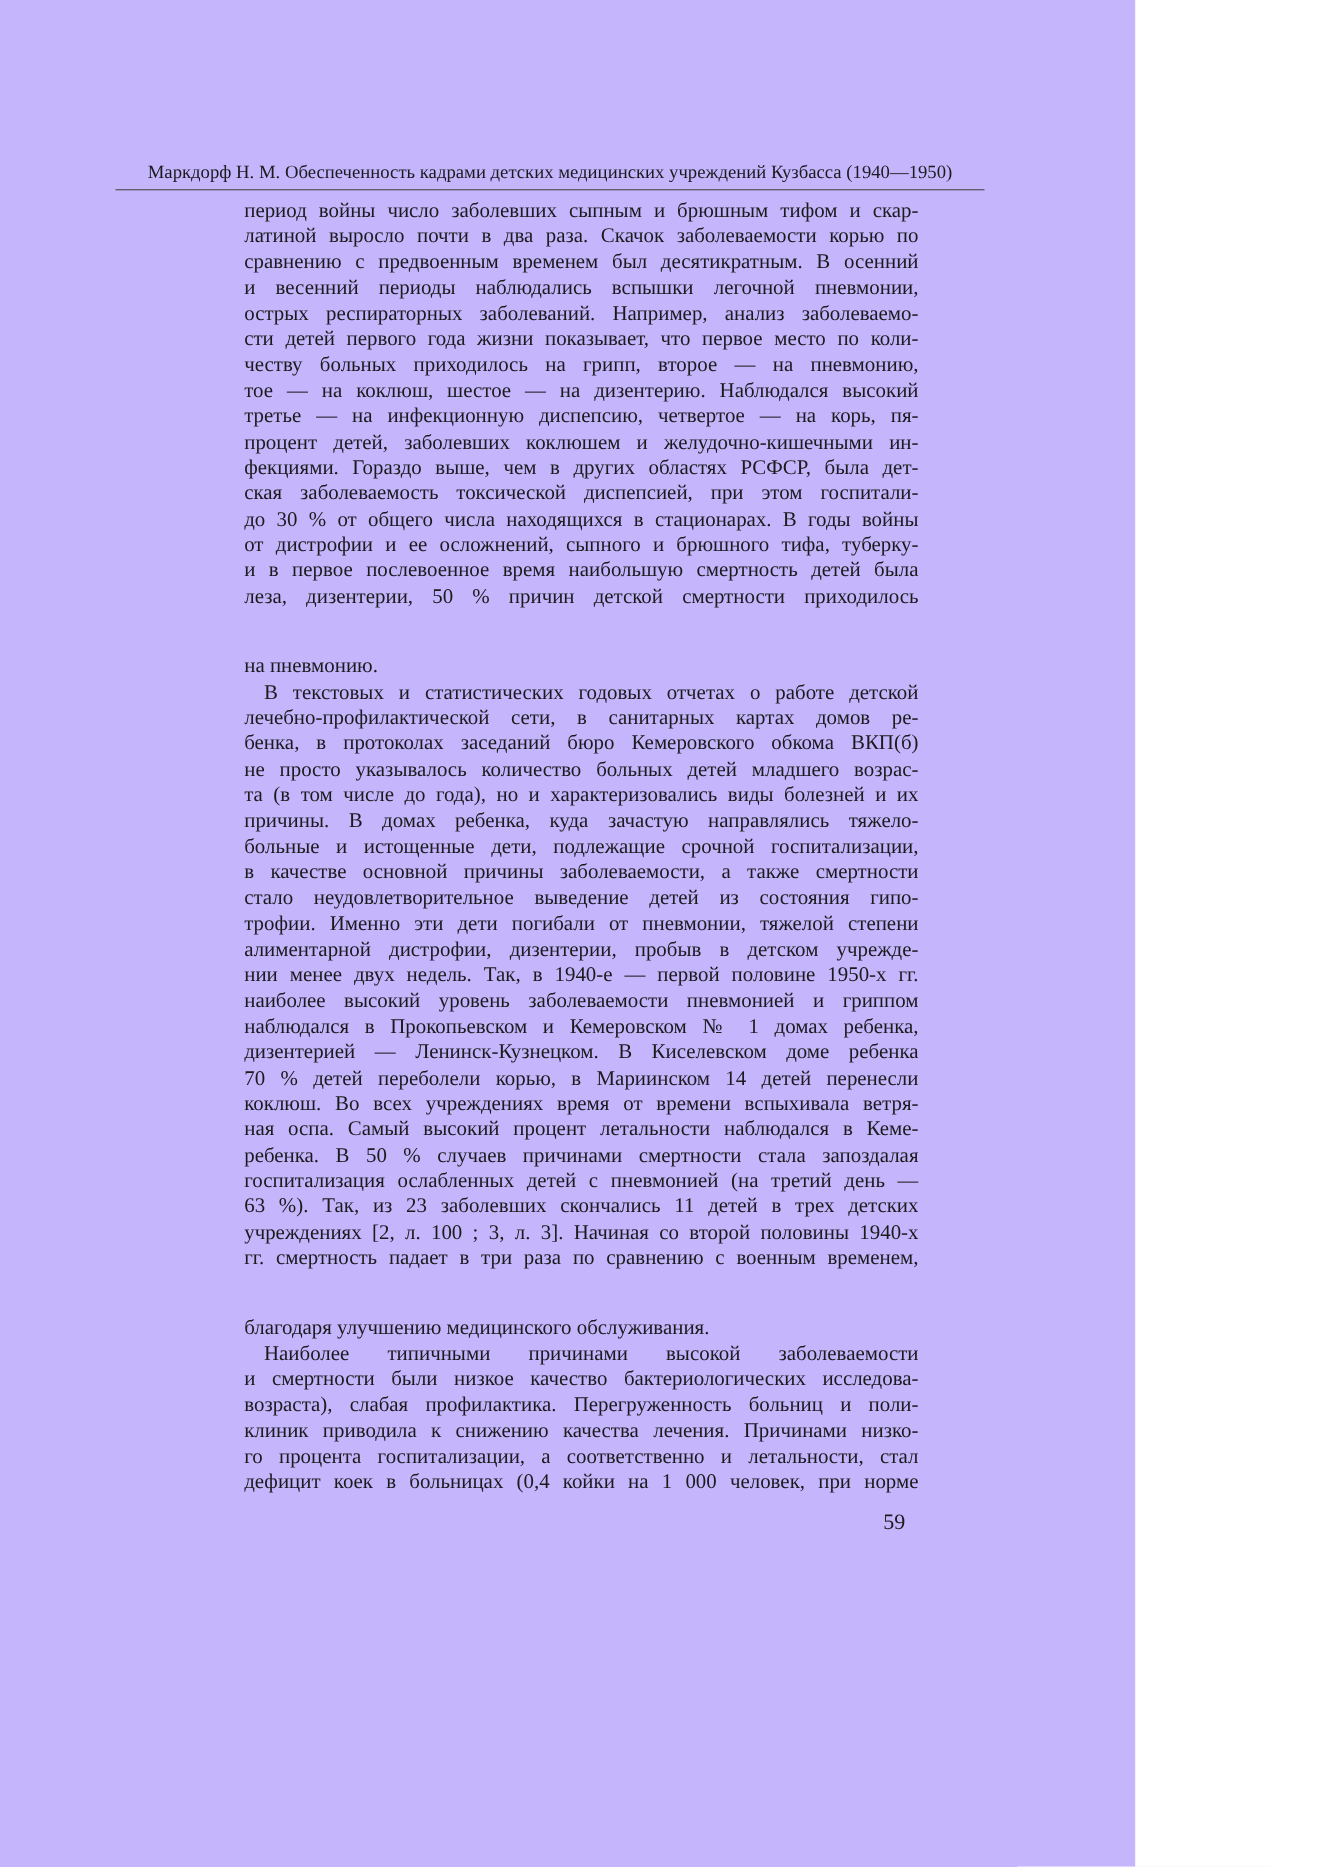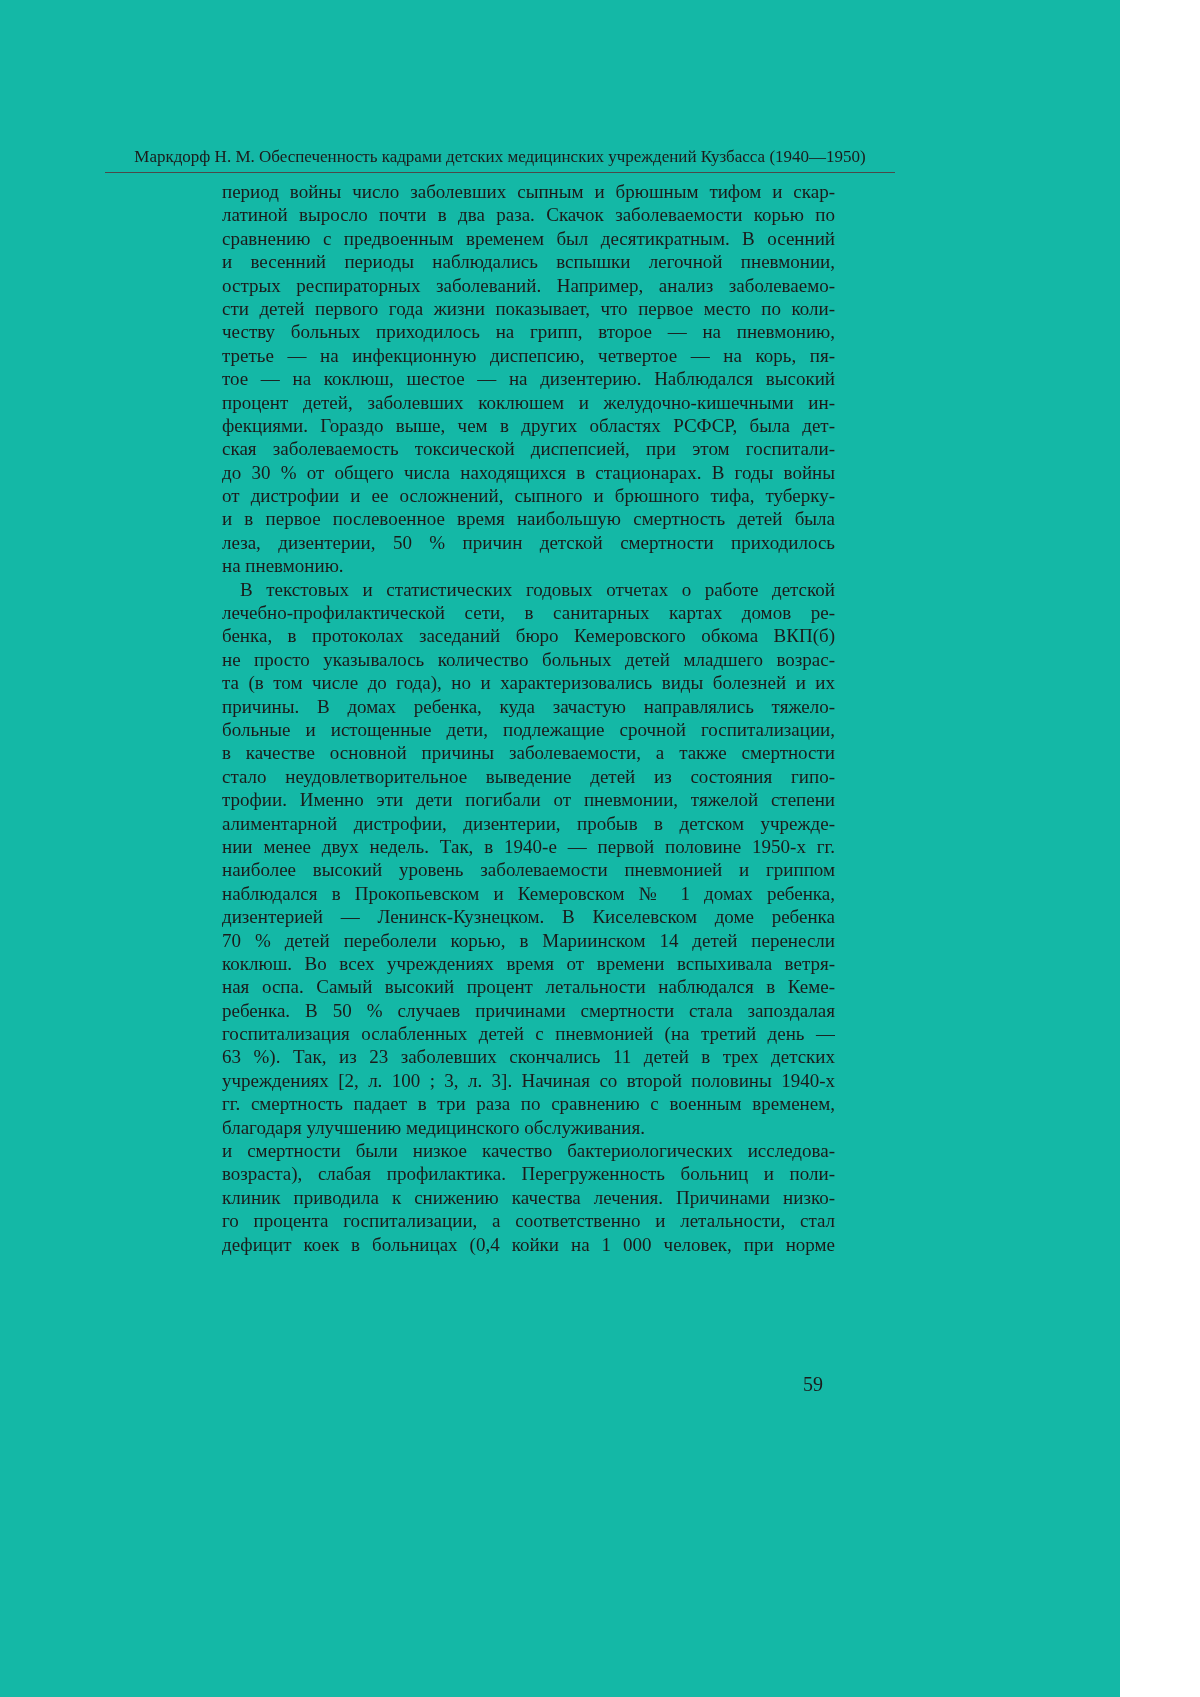--- a/index.html
+++ b/index.html
@@ -2,23 +2,23 @@
 <html><head>
 <meta charset="utf-8">
 <style>
   html, body {
     margin: 0;
     padding: 0;
     background: #ffffff;
   }
   .page {
     position: relative;
-    width: 1120px;
+    width: 1032px;
     height: 1697px;
-    background: #14b8a6;
+    background: #c4b5fd;
     font-family: "Liberation Serif", "DejaVu Serif", serif;
     color: #1b1b1b;
     overflow: hidden;
   }
   .running-head {
     position: absolute;
     top: 146px;
     left: 105px;
     width: 790px;
     text-align: center;
@@ -50,20 +50,21 @@
     line-height: 23.4px;
     text-align: justify;
     text-align-last: justify;
     overflow: hidden;
   }
   .line.indent {
     text-indent: 18px;
   }
   .line.last {
     text-align-last: left;
+    margin-top: 40px;
   }
   .page-number {
     position: absolute;
     top: 1372px;
     left: 210px;
     width: 613px;
     text-align: right;
     font-size: 20px;
     line-height: 24px;
     color: #1b1b1b;
@@ -78,22 +79,22 @@
   <div class="head-rule"></div>
   <div class="text-block">
       <div class="paragraph">
         <div class="line">период войны число заболевших сыпным и брюшным тифом и скар-</div>
         <div class="line">латиной выросло почти в два раза. Скачок заболеваемости корью по</div>
         <div class="line">сравнению с предвоенным временем был десятикратным. В осенний</div>
         <div class="line">и весенний периоды наблюдались вспышки легочной пневмонии,</div>
         <div class="line">острых респираторных заболеваний. Например, анализ заболеваемо-</div>
         <div class="line">сти детей первого года жизни показывает, что первое место по коли-</div>
         <div class="line">честву больных приходилось на грипп, второе — на пневмонию,</div>
+        <div class="line">тое — на коклюш, шестое — на дизентерию. Наблюдался высокий</div>
         <div class="line">третье — на инфекционную диспепсию, четвертое — на корь, пя-</div>
-        <div class="line">тое — на коклюш, шестое — на дизентерию. Наблюдался высокий</div>
         <div class="line">процент детей, заболевших коклюшем и желудочно-кишечными ин-</div>
         <div class="line">фекциями. Гораздо выше, чем в других областях РСФСР, была дет-</div>
         <div class="line">ская заболеваемость токсической диспепсией, при этом госпитали-</div>
         <div class="line">до 30 % от общего числа находящихся в стационарах. В годы войны</div>
         <div class="line">от дистрофии и ее осложнений, сыпного и брюшного тифа, туберку-</div>
         <div class="line">и в первое послевоенное время наибольшую смертность детей была</div>
         <div class="line">леза, дизентерии, 50 % причин детской смертности  приходилось</div>
         <div class="line last">на пневмонию.</div>
       </div>
       <div class="paragraph">
@@ -116,20 +117,21 @@
         <div class="line">коклюш. Во всех учреждениях время от времени вспыхивала ветря-</div>
         <div class="line">ная оспа. Самый высокий процент летальности наблюдался в Кеме-</div>
         <div class="line">ребенка. В 50 % случаев причинами смертности стала запоздалая</div>
         <div class="line">госпитализация ослабленных детей с пневмонией (на третий день —</div>
         <div class="line">63 %). Так, из 23 заболевших скончались 11 детей в трех детских</div>
         <div class="line">учреждениях [2, л. 100 ; 3, л. 3]. Начиная со второй половины 1940-х</div>
         <div class="line">гг. смертность падает в три раза по сравнению с военным временем,</div>
         <div class="line last">благодаря улучшению медицинского обслуживания.</div>
       </div>
       <div class="paragraph">
+        <div class="line indent">Наиболее типичными причинами высокой заболеваемости</div>
         <div class="line">и смертности были низкое качество бактериологических исследова-</div>
         <div class="line">возраста), слабая профилактика. Перегруженность больниц и поли-</div>
         <div class="line">клиник приводила к снижению качества лечения. Причинами низко-</div>
         <div class="line">го процента госпитализации, а соответственно и летальности, стал</div>
         <div class="line">дефицит коек в больницах (0,4 койки на 1 000 человек, при норме</div>
       </div>
     </div>
   <div class="page-number">59</div>
 </div>
 

